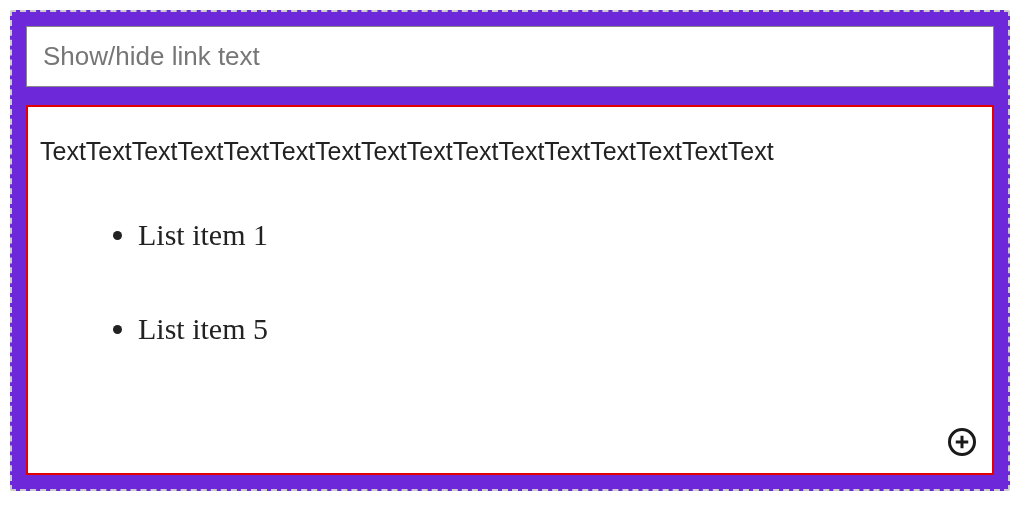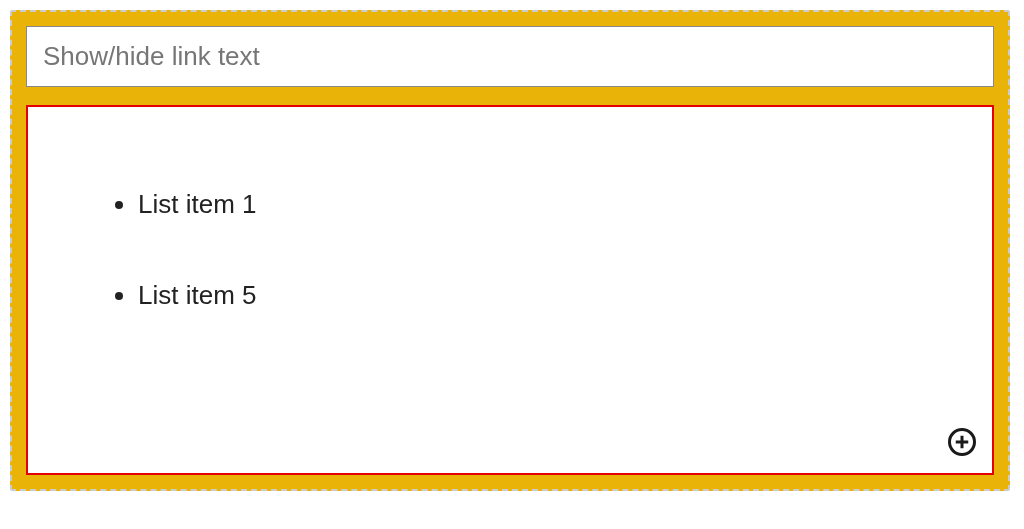--- a/index.html
+++ b/index.html
@@ -10,21 +10,21 @@
     body {
       font-family: Arial, Helvetica, sans-serif;
       background: #ffffff;
       padding: 10px;
     }
     .outer-container {
       width: 1000px;
       border: 2px dashed #cccccc;
       border-radius: 2px;
       padding: 14px;
-      background: #eab308;
+      background: #6d28d9;
     }
     .input-box {
       width: 100%;
       border: 1px solid #888888;
       padding: 14px 16px;
       font-size: 26px;
       color: #767676;
       background: #ffffff;
       outline: none;
       font-family: inherit;
@@ -47,23 +47,24 @@
       overflow: hidden;
       margin-left: -8px;
     }
     .item-list {
       list-style: disc;
       margin-top: 52px;
       margin-left: 70px;
       padding-left: 20px;
     }
     .item-list li {
-      font-size: 26px;
+      font-size: 30px;
       color: #222222;
       margin-bottom: 60px;
+      font-family: Liberation Serif, serif;
     }
     .item-list li:last-child {
       margin-bottom: 0;
     }
     .add-button {
       position: absolute;
       bottom: 14px;
       right: 14px;
       width: 32px;
       height: 32px;
@@ -80,20 +81,21 @@
       height: 30px;
     }
   </style>
 </head>
 <body>
 
 <div class="outer-container">
   <input type="text" class="input-box" placeholder="Show/hide link text" style="">
 
   <div class="content-panel">
+    <div class="repeated-text">TextTextTextTextTextTextTextTextTextTextTextTextTextTextTextText</div>
 
     <ul class="item-list">
       <li>List item 1</li>
       <li>List item 5</li>
     </ul>
 
     <button class="add-button">
       <span>
         <svg viewBox="0 0 24 24" fill="none" stroke="#1a1a1a" stroke-width="2.4">
           <circle cx="12" cy="12" r="10"></circle>

